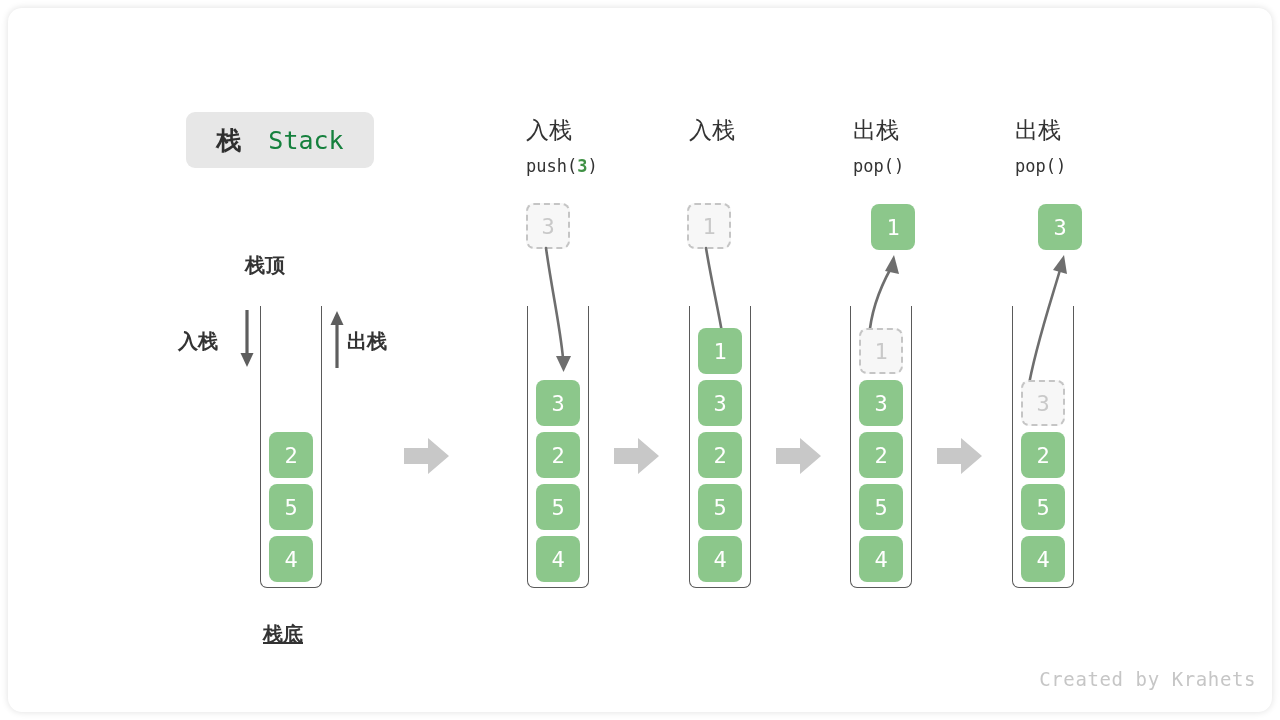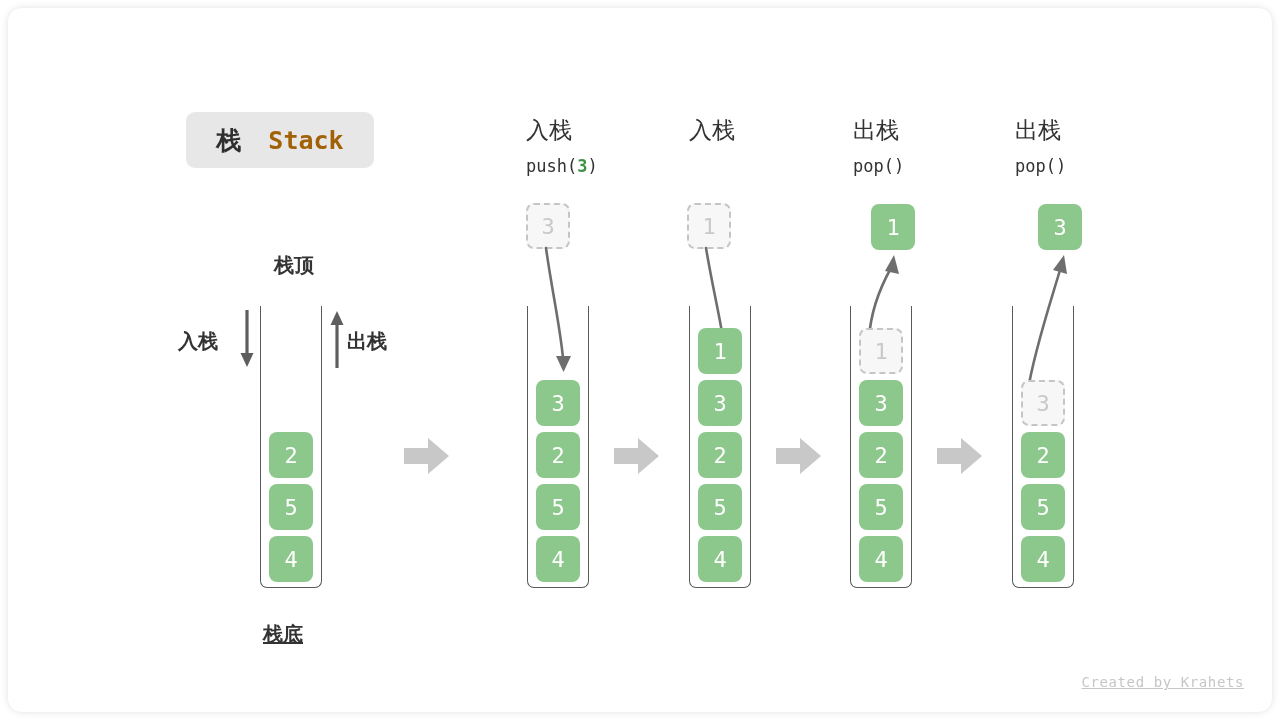--- a/index.html
+++ b/index.html
@@ -43,23 +43,22 @@
   #title-badge .t-cn {
     font-family: "Liberation Sans", "DejaVu Sans", sans-serif;
     font-weight: bold;
     font-size: 25px;
     color: #2f2f2f;
     letter-spacing: 1px;
   }
   #title-badge .t-en {
     font-family: "DejaVu Sans Mono", monospace;
     font-size: 25px;
-    color: #a16207;
+    color: #15803d;
     margin-left: 26px;
-    font-weight: bold;
   }
 
   
   .col-head {
     font-family: "DejaVu Sans Mono", monospace;
     color: #333333;
     line-height: 36px;
     white-space: nowrap;
   }
   .col-head .cn {
@@ -121,40 +120,39 @@
     color: #333333;
     white-space: nowrap;
   }
 
   
   .block-arrow { width: 46px; height: 40px; }
 
   svg { overflow: visible; display: block; }
 
   #watermark {
-    right: 28px;
+    right: 16px;
     bottom: 22px;
     font-family: "DejaVu Sans Mono", monospace;
-    font-size: 14px;
+    font-size: 19px;
     color: #c6c6c6;
     letter-spacing: 0.6px;
-    text-decoration: underline;
   }
 </style>
 </head>
 <body>
 
 <div id="card">
 
   <div class="abs" id="title-badge">
     <span class="t-cn">栈</span>
     <span class="t-en">Stack</span>
   </div>
 
-  <div class="abs cn-label" style="left:266px; top:244px;">栈顶</div>
+  <div class="abs cn-label" style="left:237px; top:244px;">栈顶</div>
 
   <div class="abs cn-label" style="left:170px; top:320px;">入栈</div>
 
   <div class="abs cn-label" style="left:339px; top:320px;">出栈</div>
 
   <svg class="abs" style="left:228px; top:300px;" width="22" height="62">
     <line x1="11" y1="2" x2="11" y2="48" stroke="#5e5e5e" stroke-width="3.2"></line>
     <polygon points="11,59 4.5,45 17.5,45" fill="#5e5e5e"></polygon>
   </svg>
 

